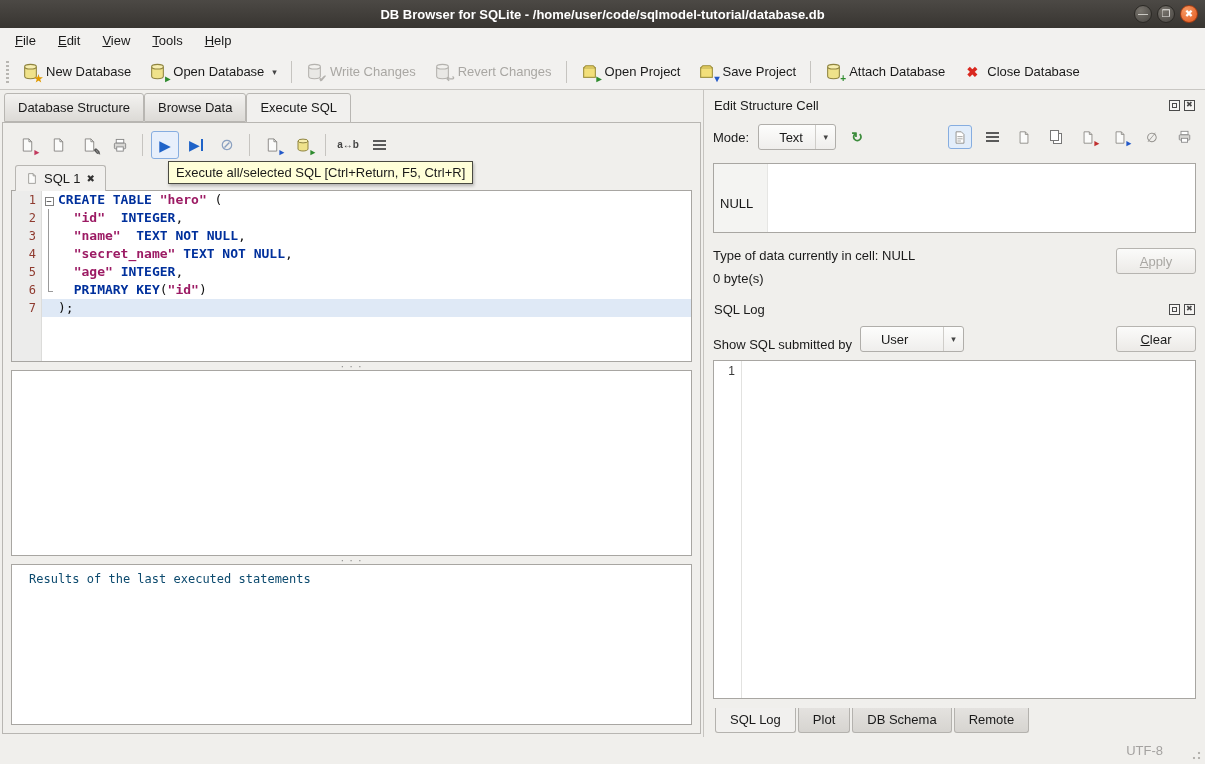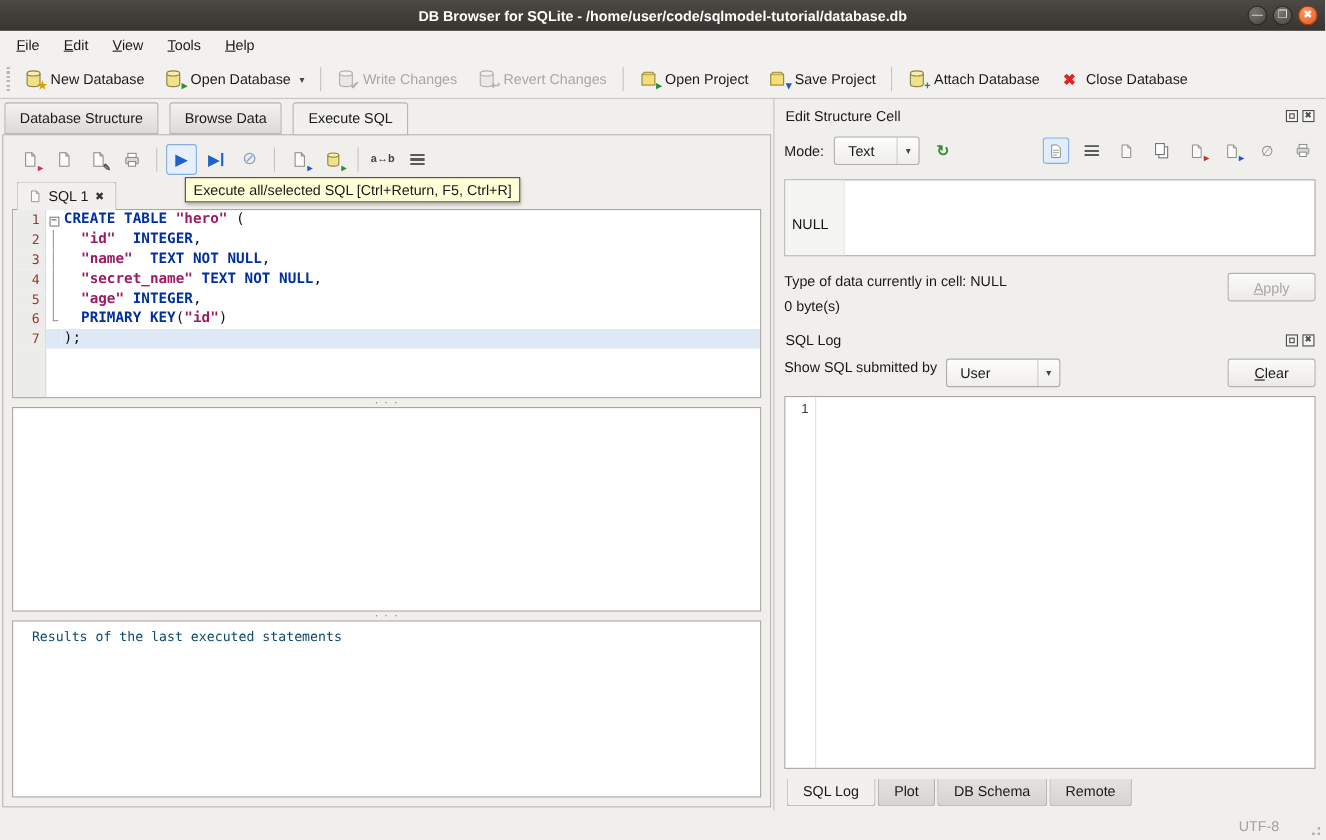--- a/index.html
+++ b/index.html
@@ -28,21 +28,21 @@
   .tb-btn.disabled { color:#a9a7a3; }
   .tb-sep { width:1px; height:22px; background:#c6c4c0; margin:0 5px; }
   .tbi { position:relative; width:18px; height:18px; display:inline-block; flex:0 0 auto; }
   .tbi .badge { position:absolute; right:-3px; bottom:-3px; font-size:10px; font-weight:bold; line-height:1; }
   .dd-arrow { font-size:9px; color:#444; margin-left:2px; }
 
   
   .main { position:absolute; top:90px; left:0; right:0; bottom:27px; display:flex; }
   .left { width:703px; display:flex; flex-direction:column; }
   .tabs-row { display:flex; padding:3px 0 0 4px; position:relative; z-index:3; }
-  .tab { margin-right:10px; border:1px solid #b8b6b2; background:linear-gradient(#f3f2f0,#dcdad6);
+  .tab { margin-right:0; border:1px solid #b8b6b2; background:linear-gradient(#f3f2f0,#dcdad6);
     padding:6px 13px 5px; border-radius:3px 3px 0 0; position:relative; }
   .tab.active { background:#f1f0ee; z-index:4; margin-bottom:-1px; padding-bottom:7px; }
   .left-frame { flex:1; border:1px solid #b8b6b2; margin:0 2px 3px 2px; background:#f0efec;
     display:flex; flex-direction:column; padding:6px 8px 8px 8px; position:relative; }
 
   
   .sqltoolbar { display:flex; align-items:center; gap:3px; padding:2px 0 6px 2px; }
   .sicon { width:28px; height:28px; display:flex; align-items:center; justify-content:center;
     border:1px solid transparent; border-radius:3px; position:relative; }
   .sicon.focused { border:1px solid #86ade0; background:#e7effb; }
@@ -94,21 +94,21 @@
   
   .dock { flex:1; border-left:1px solid #c6c4c0; padding:8px 9px 4px 9px; display:flex; flex-direction:column; }
   .dock-header { display:flex; align-items:center; justify-content:space-between; padding:0 1px; }
   .dock-ics { display:flex; gap:4px; }
   .dock-ic { width:11px; height:11px; border:1px solid #4a4a4a; position:relative; display:inline-block; background:#f6f5f3; }
   .dock-ic.float::before { content:""; position:absolute; inset:2px; border:1px solid #4a4a4a; }
   .dock-ic.close::before { content:"✖"; position:absolute; left:1px; top:-1px; font-size:8px; color:#4a4a4a; }
 
   .mode-row { display:flex; align-items:center; gap:9px; margin-top:11px; }
   .combo { height:26px; border:1px solid #b0aeaa; border-radius:3px; background:linear-gradient(#fdfdfc,#efeeec);
-    display:flex; align-items:center; padding-left:12px; }
+    display:flex; align-items:center; padding-left:20px; }
   .combo-val { flex:1; }
   .combo-arrow { width:20px; align-self:stretch; border-left:1px solid #cfcdc9; display:flex; align-items:center;
     justify-content:center; font-size:9px; color:#444; margin-left:6px; }
   .mode-cluster { margin-left:auto; display:flex; gap:8px; }
   .mini { width:24px; height:24px; display:flex; align-items:center; justify-content:center;
     border:1px solid transparent; border-radius:3px; position:relative; }
   .mini.active { border:1px solid #86ade0; background:#e2edfa; }
   .mini .mini-badge { position:absolute; right:0; bottom:0; font-size:9px; font-weight:bold; line-height:1; }
 
   .cell-box { margin-top:13px; height:70px; border:1px solid #a8a6a2; background:#fff; position:relative; }
@@ -118,21 +118,21 @@
   .type-row { margin-top:15px; display:flex; align-items:flex-start; }
   .type-col { display:flex; flex-direction:column; gap:8px; }
   .btn { height:26px; padding:0 16px; border:1px solid #b6b4b0; border-radius:3px;
     background:linear-gradient(#fbfbfa,#eceae7); display:flex; align-items:center; justify-content:center; }
   .btn.disabled { color:#a9a7a3; }
   .btn .ul::first-letter { text-decoration:underline; }
   .btn .ul { display:inline-block; }
   .apply-btn { margin-left:auto; min-width:80px; }
 
   .loghdr { margin-top:16px; }
-  .filter-row { margin-top:9px; display:flex; align-items:flex-start; gap:8px; }
+  .filter-row { margin-top:9px; display:flex; align-items:flex-end; gap:8px; }
   .clear-btn { margin-left:auto; min-width:80px; }
   .log-box { margin-top:8px; flex:1; border:1px solid #a8a6a2; background:#fff; display:flex; }
   .log-gutter { width:28px; border-right:1px solid #e2e2e0; padding:3px 6px 0 0; text-align:right; color:#3a3a3a;
     font-size:12px; }
 
   .btabs { margin-top:9px; display:flex; padding-left:2px; }
   .btab { padding:4px 14px 5px; border:1px solid #b4b2ae; background:linear-gradient(#e4e2df,#d6d4d0);
     margin-right:2px; border-radius:0 0 3px 3px; border-top:none; }
   .btab.active { background:#f1f0ee; }
 

